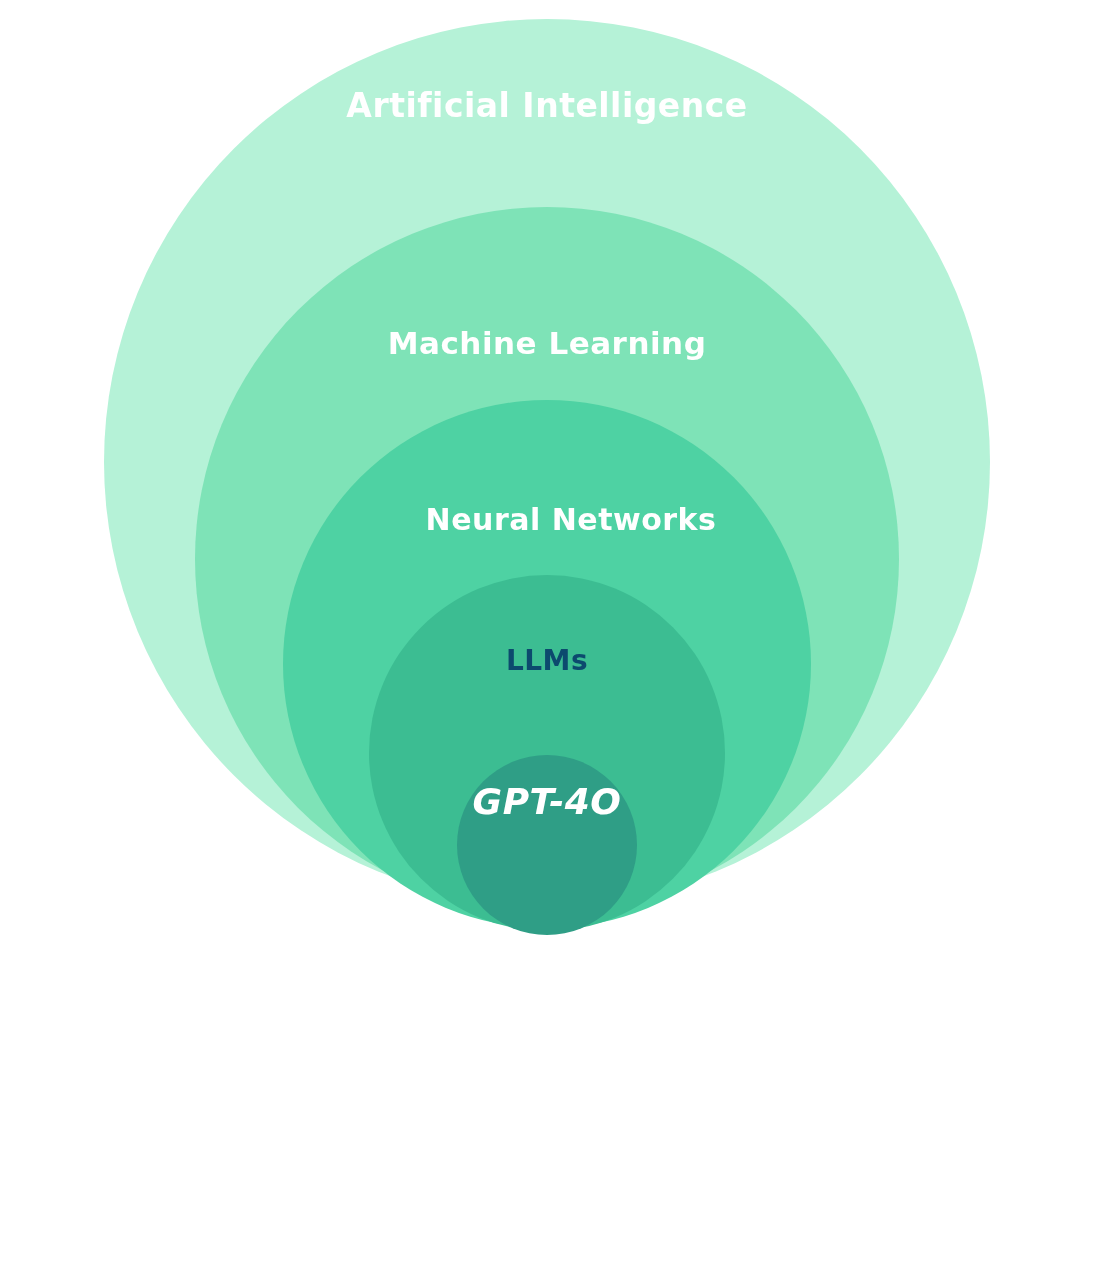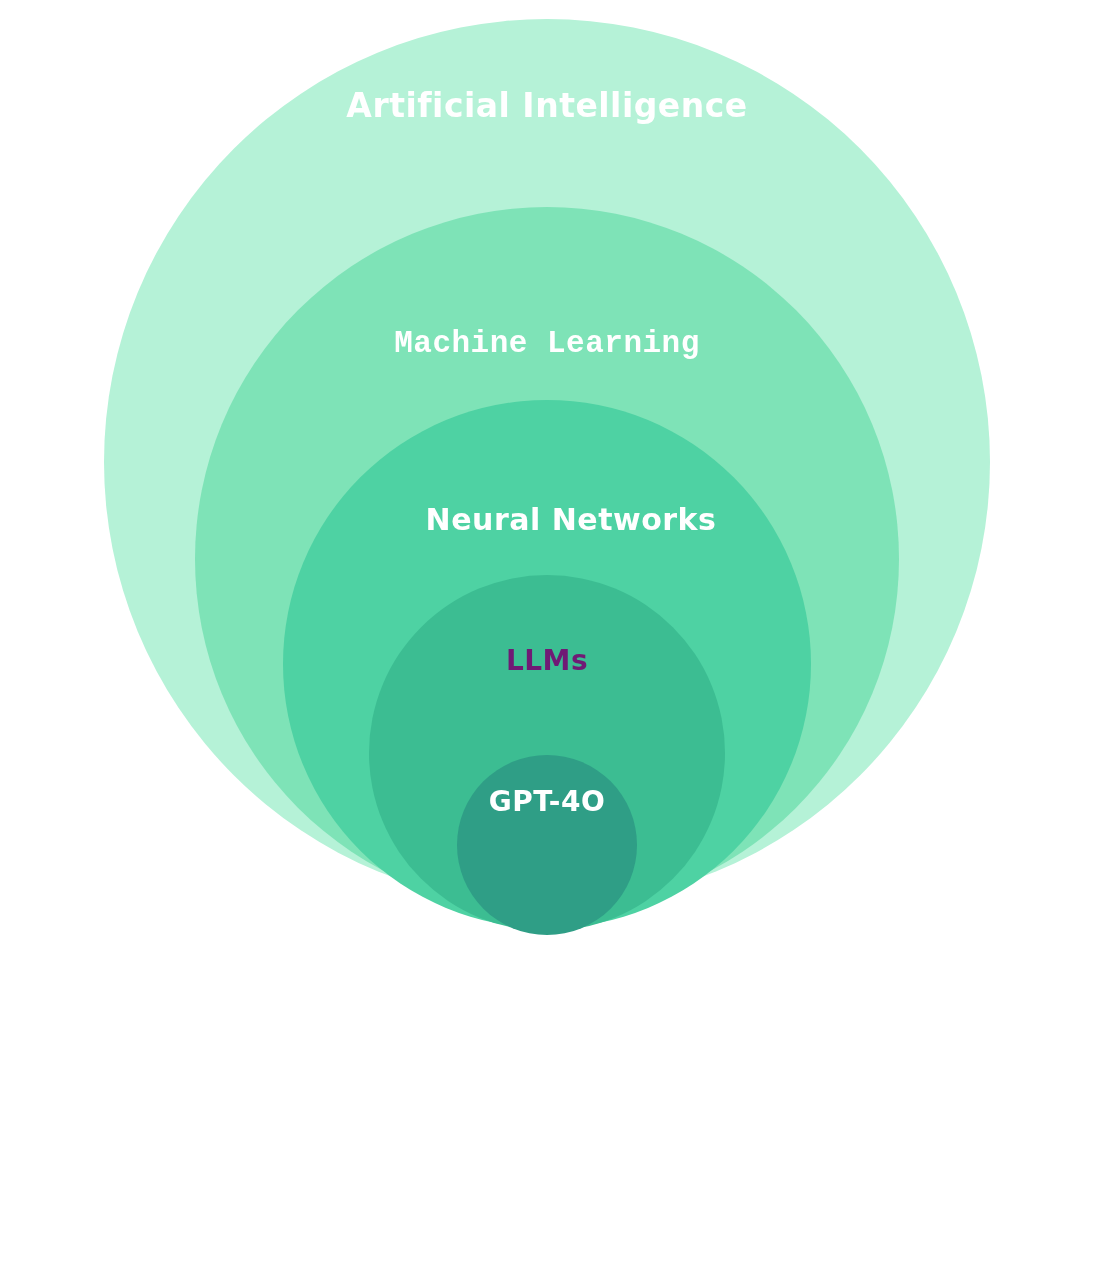--- a/index.html
+++ b/index.html
@@ -36,40 +36,40 @@
   .c2 { left: 195px; top: 207px; width: 704px; height: 704px; }
   .c2 .label { top: 136px; font-size: 31px; }
   
   .c3 { left: 283px; top: 400px; width: 528px; height: 528px; }
   .c3 .label { top: 119px; font-size: 30px; }
   
   .c4 { left: 369px; top: 575px; width: 356px; height: 356px; }
   .c4 .label { top: 85px;  font-size: 28px; }
   
   .c5 { left: 457px; top: 755px; width: 180px; height: 180px; }
-  .c5 .label { top: 46px;  font-size: 28px; }
+  .c5 .label { top: 46px;  font-size: 36px; font-style: italic; }
 </style>
 </head>
 <body>
 
 <div class="canvas">
 
   <div class="circle c1" style="background-color: rgb(181, 242, 215);">
     <div class="label" style="color: rgb(255, 255, 255);">Artificial Intelligence</div>
   </div>
 
   <div class="circle c2" style="background-color: rgb(126, 227, 183);">
-    <div class="label" style="color: rgb(255, 255, 255); font-family: Liberation Mono, monospace;">Machine Learning</div>
+    <div class="label" style="color: rgb(255, 255, 255);">Machine Learning</div>
   </div>
 
   <div class="circle c3" style="background-color: rgb(78, 210, 163);">
     <div class="label" style="color: rgb(255, 255, 255); margin-left: 24px;">Neural Networks</div>
   </div>
 
   <div class="circle c4" style="background-color: rgb(60, 189, 146);">
-    <div class="label" style="color: #701a75;">LLMs</div>
+    <div class="label" style="color: #0c4a6e;">LLMs</div>
   </div>
 
   <div class="circle c5" style="background-color: rgb(47, 158, 134);">
     <div class="label" style="color: rgb(255, 255, 255);">GPT-4O</div>
   </div>
 
 </div>
 
 </body></html>

